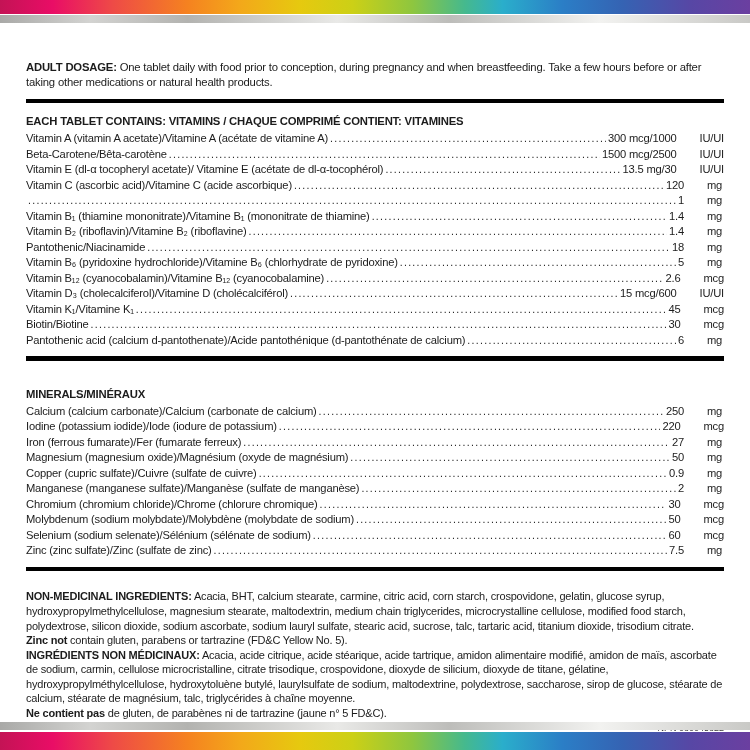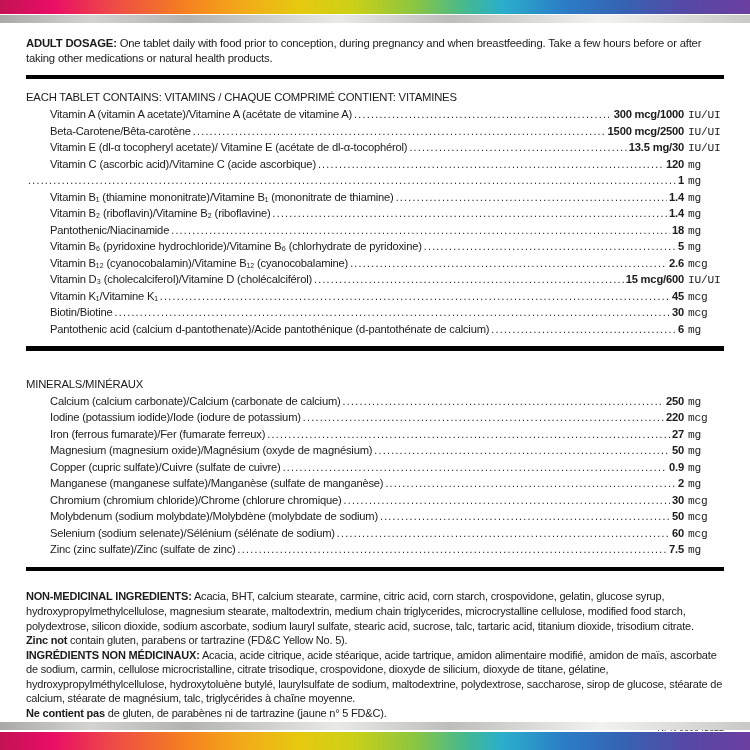--- a/index.html
+++ b/index.html
@@ -25,48 +25,48 @@
   .silver-bar {
     position: absolute; left: 0; right: 0; height: 8px;
     background: linear-gradient(90deg,
       #a9a9a7 0%, #d3d3d1 12%, #b3b3b0 25%, #e9e9e7 45%,
       #bdbdba 60%, #f2f2f0 80%, #c9c9c6 100%);
   }
   .silver-top { top: 15px; }
   .silver-bottom { top: 722px; }
 
   
-  .content { position: absolute; left: 26px; right: 26px; top: 36px; }
+  .content { position: absolute; left: 26px; right: 26px; top: 60px; }
 
   .para { font-size: 11.3px; line-height: 15.4px; letter-spacing: -0.2px; }
   .para b { letter-spacing: -0.2px; }
 
   .rule { height: 4.5px; background: #000; margin-top: 8px; }
 
   .sec-header {
-    font-weight: 400; font-size: 11.3px; line-height: 15px;
+    font-weight: 700; font-size: 11.3px; line-height: 15px;
     letter-spacing: -0.2px; margin-top: 11px; margin-bottom: 2px;
   }
 
   .ing-row {
     display: flex; align-items: baseline;
     font-size: 11.2px; line-height: 15.5px; letter-spacing: -0.2px;
     white-space: nowrap;
   }
-  .ing-name { flex: 0 0 auto; margin-left: 24px; }
+  .ing-name { flex: 0 0 auto; }
   .leader {
     flex: 1 1 auto; overflow: hidden; min-width: 6px;
     margin: 0 2px; white-space: nowrap;
   }
   .leader::after {
     content: "...................................................................................................................................................................................................................";
     letter-spacing: 1.3px; font-size: 10.5px; color: #1c1c1c;
   }
-  .ing-amount { flex: 0 0 auto; text-align: right; font-weight: bold; }
-  .ing-unit { flex: 0 0 40px; padding-left: 4px; font-family: Liberation Mono, monospace; }
+  .ing-amount { flex: 0 0 auto; text-align: right; }
+  .ing-unit { flex: 0 0 40px; padding-left: 23px; }
 
   .ingredients { margin-top: 18px; }
   .ingredients .para { font-size: 11px; line-height: 14.6px; }
 
   .npn {
     margin-top: 2px; text-align: right;
     font-size: 9px; letter-spacing: 0; color: #3a3a3a;
   }
 </style>
 </head>

